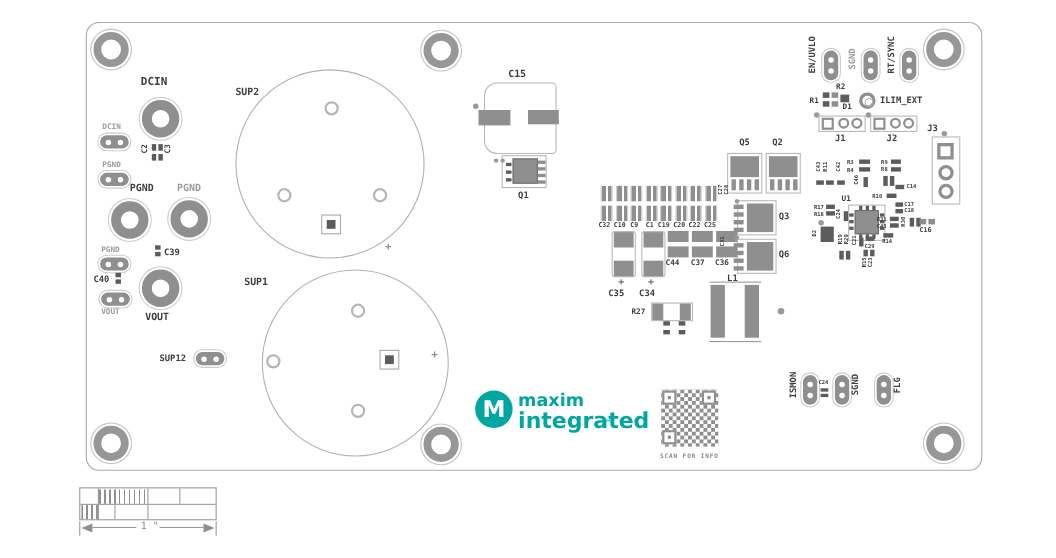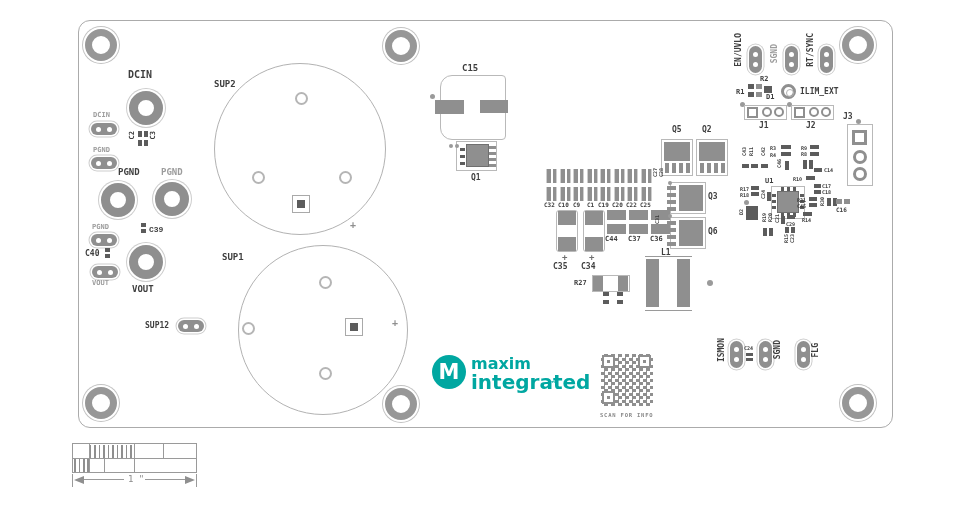--- a/index.html
+++ b/index.html
@@ -93,21 +93,21 @@
   <div class="ring" style="left:155px;top:182px;"></div>
 
   <div class="l s7 g" style="left:92px;top:224px;">PGND</div>
   <div class="tp tph" style="left:91px;top:234px;">
       <i></i>
       <i></i>
     </div>
 
   <div class="pdk" style="left:141px;top:223px;width:5px;height:4px;"></div>
   <div class="pdk" style="left:141px;top:229px;width:5px;height:4px;"></div>
-  <div class="l s8" style="left:149px;top:226px;font-family:Liberation Mono, monospace;">C39</div>
+  <div class="l s8" style="left:149px;top:226px;">C39</div>
 
   <div class="l s8" style="left:85px;top:250px;">C40</div>
   <div class="pdk" style="left:105px;top:248px;width:5px;height:4px;"></div>
   <div class="pdk" style="left:105px;top:254px;width:5px;height:4px;"></div>
 
   <div class="tp tph" style="left:92px;top:266px;">
       <i></i>
       <i></i>
     </div>
   <div class="l s7 g" style="left:92px;top:280px;">VOUT</div>

